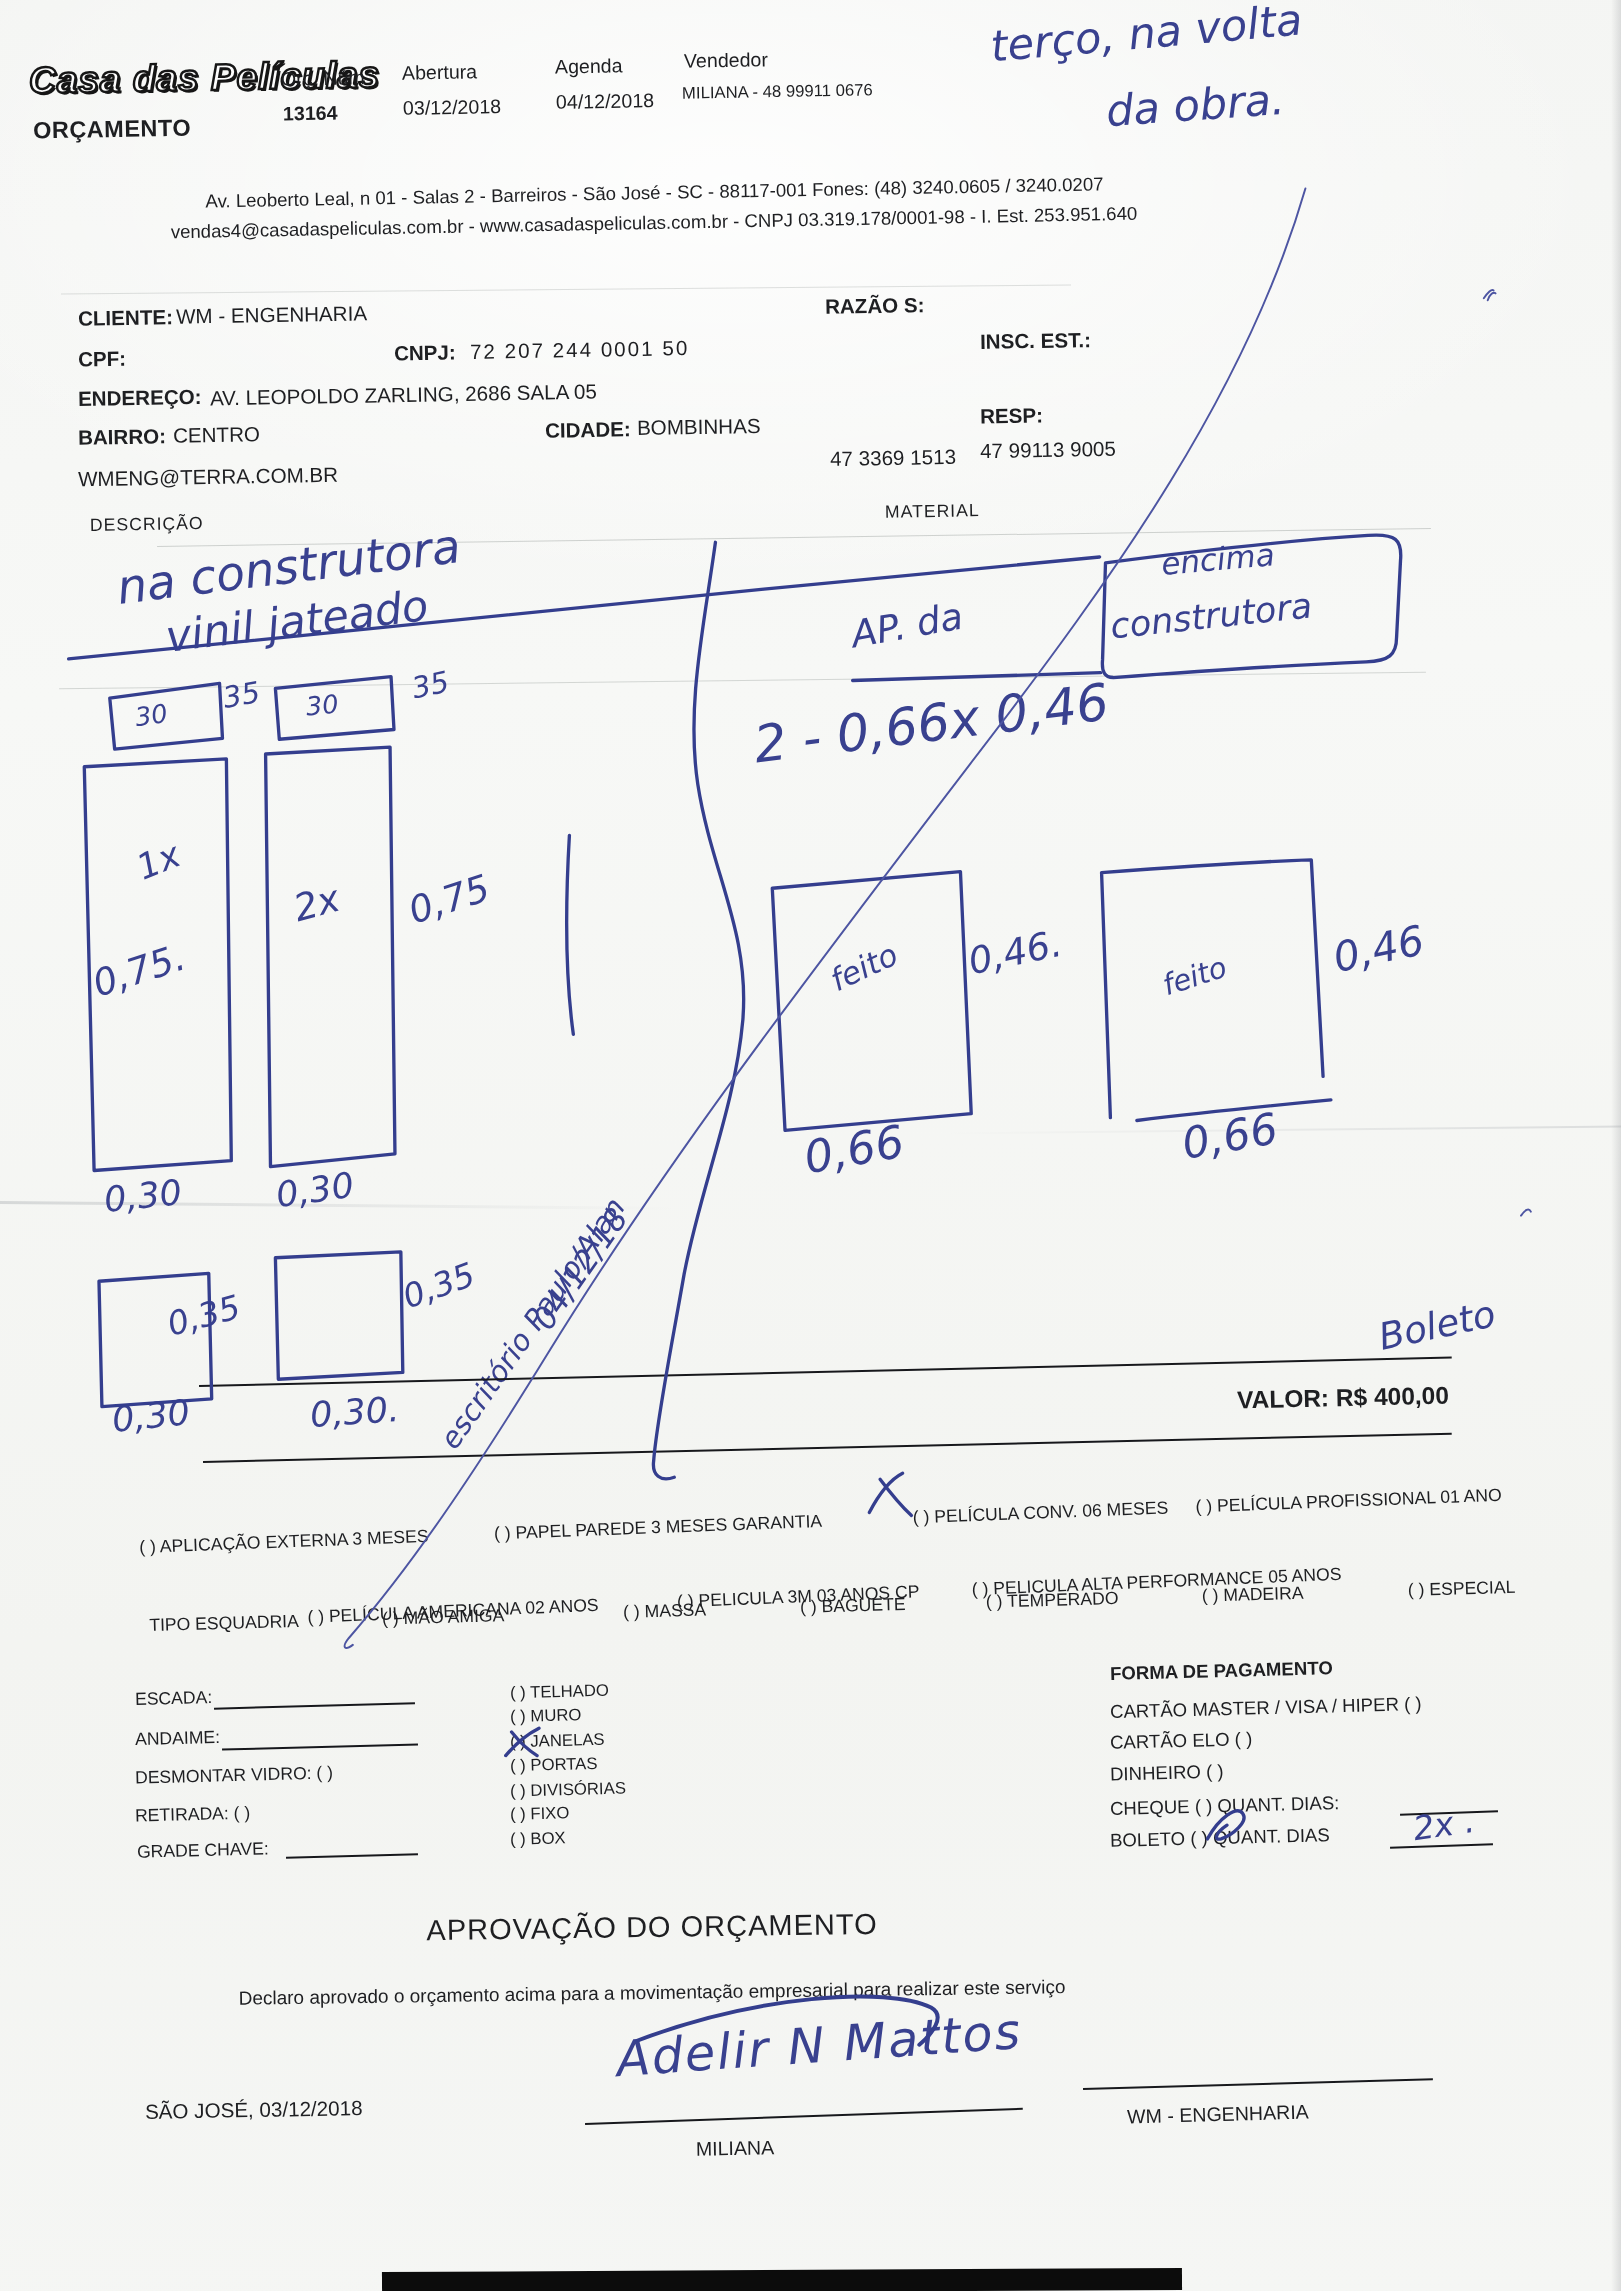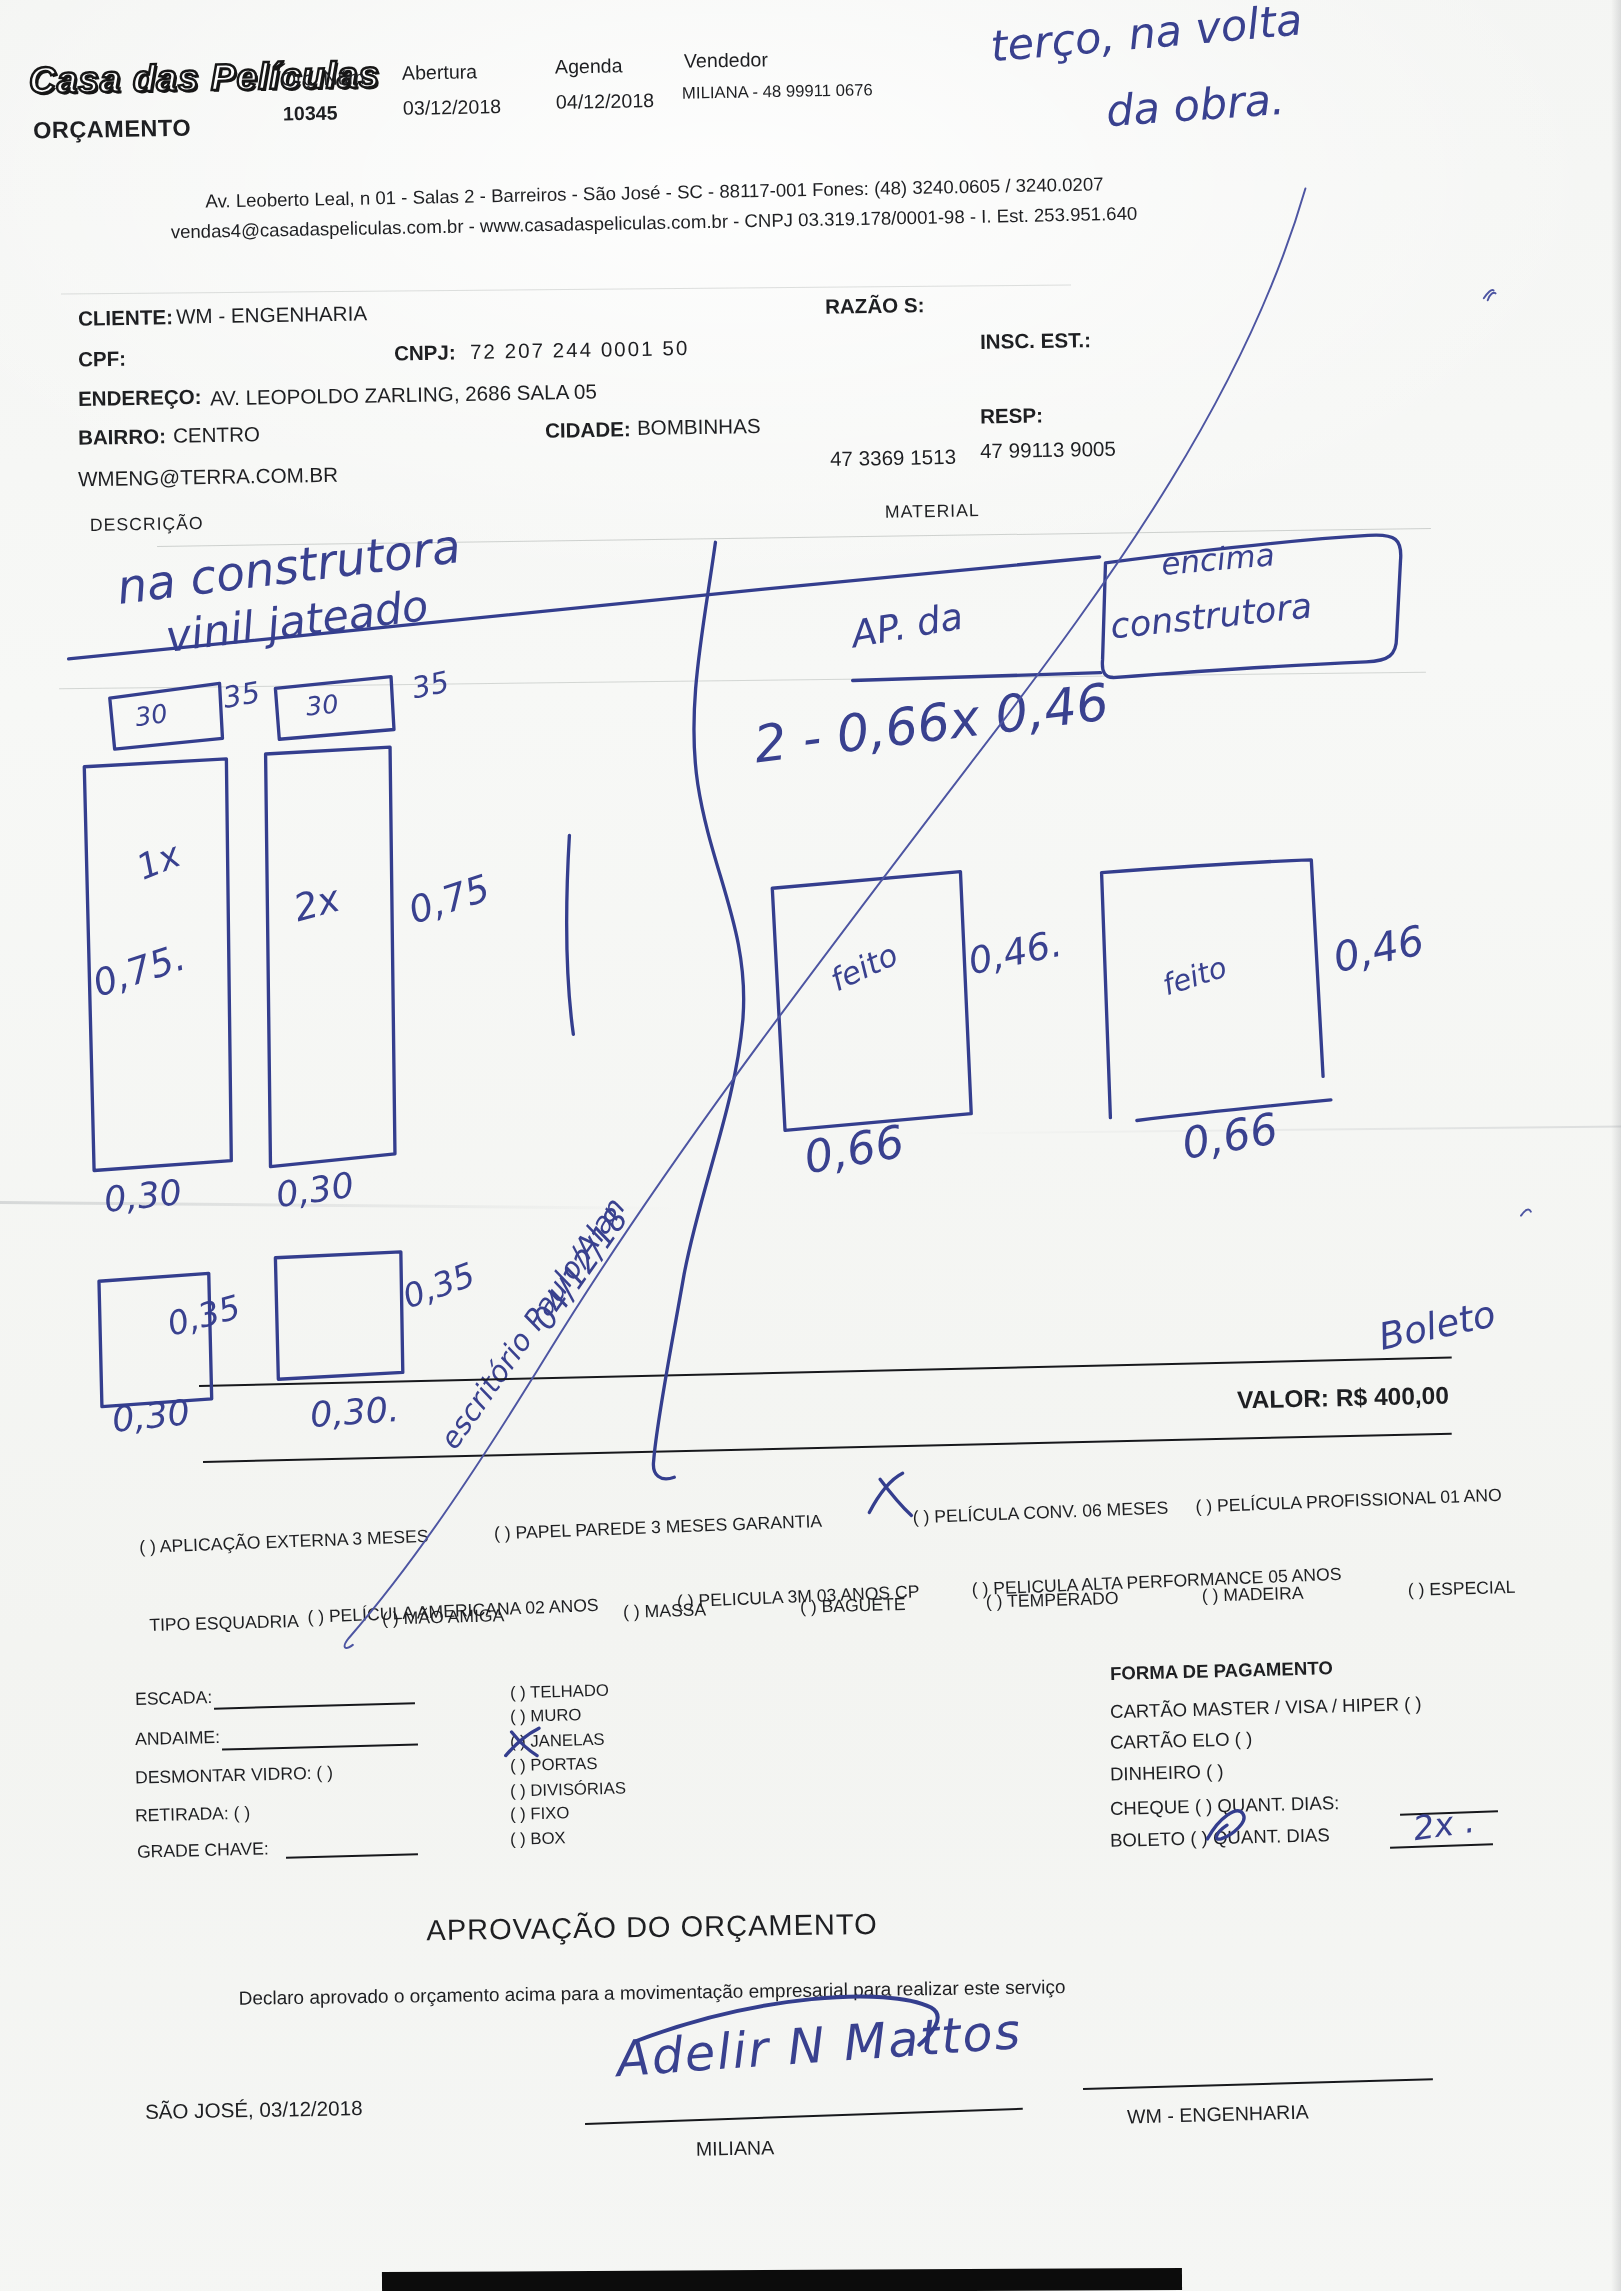--- a/index.html
+++ b/index.html
@@ -27,21 +27,21 @@
   <div class="gln crease" style="left:157px;top:537px;width:1274px;transform:rotate(-0.8deg);opacity:.8;"></div>
   <div class="gln crease" style="left:59px;top:680px;width:1367px;transform:rotate(-0.7deg);opacity:.7;"></div>
   <div class="crease" style="left:0;top:1204px;width:676px;height:2.9px;background:linear-gradient(90deg,rgba(155,160,165,.35),rgba(155,160,165,0));transform:rotate(.5deg);"></div>
   <div class="crease" style="left:941px;top:1129px;width:680px;height:2px;background:linear-gradient(90deg,rgba(160,164,170,0),rgba(160,164,170,.3));transform:rotate(-.6deg);"></div>
   <div class="crease" style="left:1611px;top:0;width:9.8px;height:2292px;background:linear-gradient(90deg,rgba(150,152,156,0),rgba(150,152,156,.28));"></div>
 
   <div class="p logo" style="left:29px;top:57px;font-size:37px;transform:rotate(-1deg);">Casa das Películas</div>
   <div class="p b" style="left:33px;top:116px;font-size:23.5px;letter-spacing:0.5px;transform:rotate(-1deg);">ORÇAMENTO</div>
 
   <div class="p" style="left:281px;top:67px;font-size:19.6px;transform:rotate(-1deg);">Orç. Núm</div>
-  <div class="p b" style="left:283px;top:102px;font-size:19.6px;transform:rotate(-1deg);">10345</div>
+  <div class="p b" style="left:283px;top:102px;font-size:19.6px;transform:rotate(-1deg);">13164</div>
   <div class="p" style="left:402px;top:61px;font-size:19.6px;transform:rotate(-1deg);">Abertura</div>
   <div class="p" style="left:403px;top:96px;font-size:19.6px;transform:rotate(-1deg);">03/12/2018</div>
   <div class="p" style="left:555px;top:55px;font-size:19.6px;transform:rotate(-1deg);">Agenda</div>
   <div class="p" style="left:556px;top:90px;font-size:19.6px;transform:rotate(-1deg);">04/12/2018</div>
   <div class="p" style="left:684px;top:49px;font-size:19.6px;transform:rotate(-1deg);">Vendedor</div>
   <div class="p" style="left:682px;top:82px;font-size:16.7px;transform:rotate(-1deg);">MILIANA - 48 99911 0676</div>
 
   <div class="hw" style="left:990px;top:7.8px;font-size:43px;transform:rotate(-5deg);">terço, na volta</div>
   <div class="hw" style="left:1106px;top:80px;font-size:43px;transform:rotate(-4deg);">da obra.</div>
 

